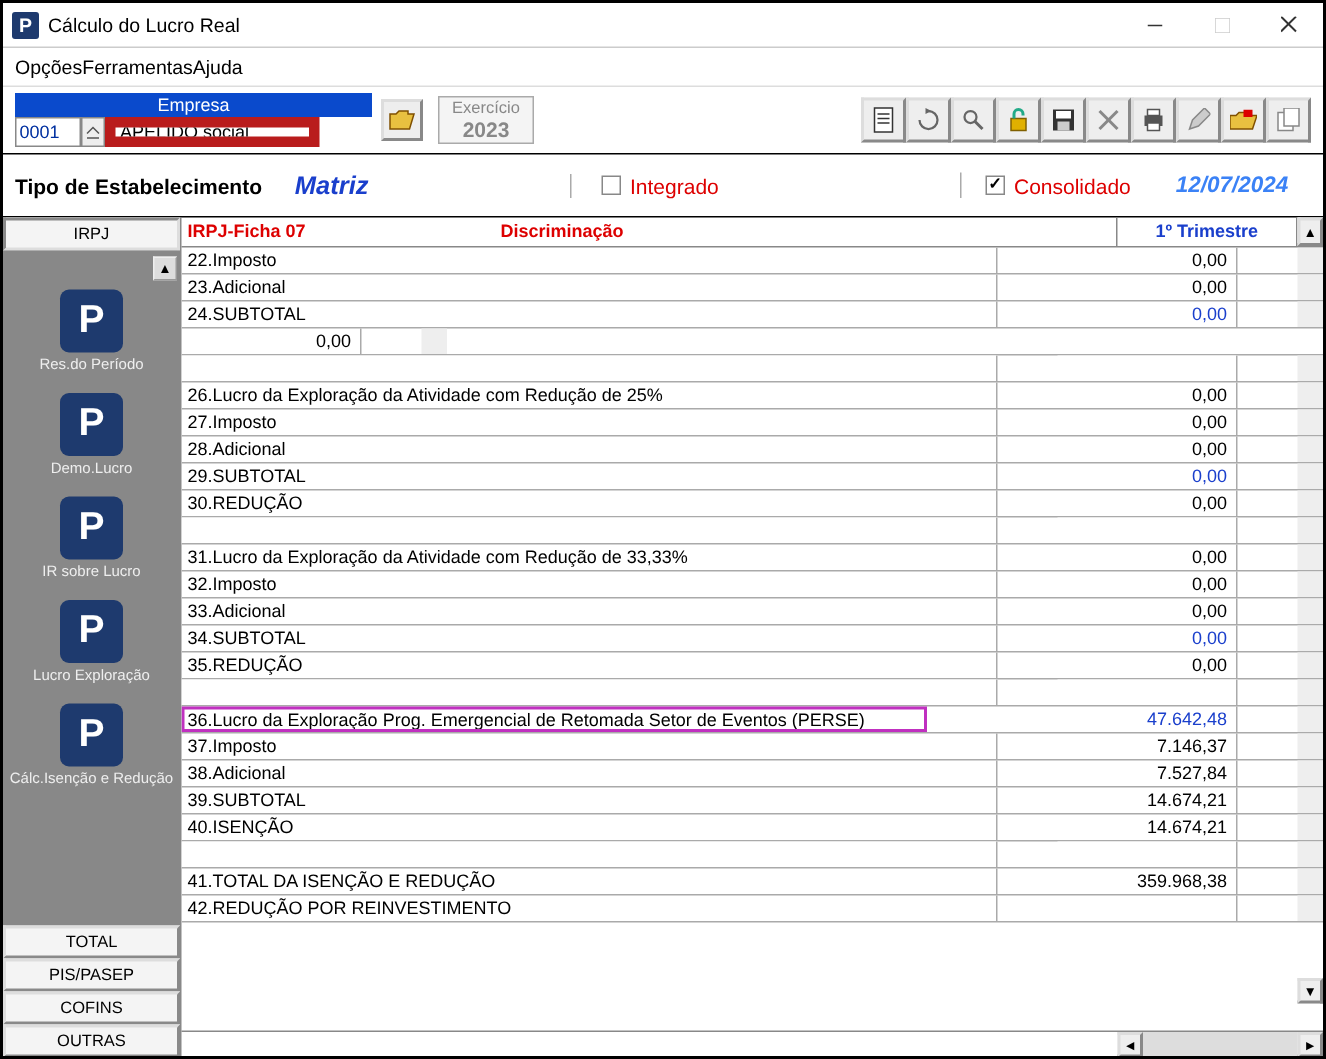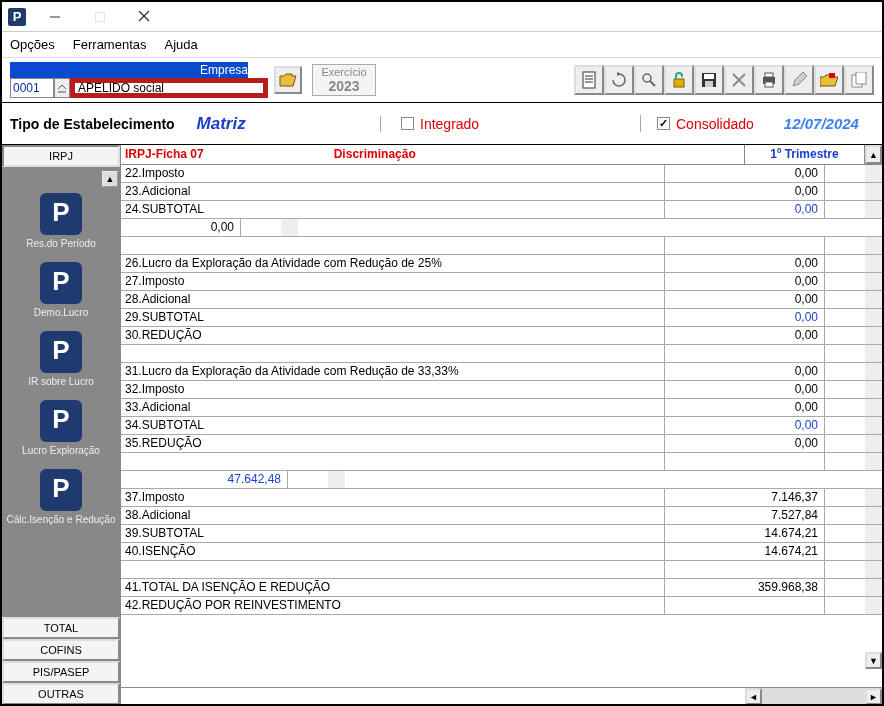--- a/index.html
+++ b/index.html
@@ -5,29 +5,29 @@
 * { box-sizing: border-box; margin: 0; padding: 0; }
 body { font-family: Tahoma, Arial, sans-serif; font-size: 12px; background: #fff; width: 884px; height: 706px; overflow: hidden; border: 2px solid #000; }
 
 .titlebar { height: 30px; display: flex; align-items: center; padding: 0 0 0 6px; border-bottom: 1px solid #ccc; background: #fff; }
 .titlebar .app-icon { width: 18px; height: 18px; background: #1e3a6e; color: #fff; display: flex; align-items: center; justify-content: center; font-weight: bold; font-size: 13px; border-radius: 2px; margin-right: 6px; }
 .titlebar .title { font-size: 13px; flex: 1; }
 .titlebar .winbtns { display: flex; }
 .titlebar .winbtn { width: 45px; height: 28px; display: flex; align-items: center; justify-content: center; font-size: 13px; color: #333; }
 .titlebar .winbtn.disabled { color: #ccc; }
 
-.menubar { height: 26px; display: flex; align-items: center; padding: 0 8px; gap: 18px; font-size: 13px; border-bottom: 1px solid #ddd; }
+.menubar { height: 26px; display: flex; align-items: center; padding: 0 8px; font-size: 13px; border-bottom: 1px solid #ddd; }
 
 .toolbar-row { display: flex; align-items: center; padding: 4px 8px; gap: 4px; border-bottom: 1px solid #000; }
 .empresa-box { display: flex; flex-direction: column; }
-.empresa-title { background: #0a4acc; color: #fff; font-size: 12px; text-align: right; padding: 1px 0; width: 238px; }
+.empresa-title { background: #0a4acc; color: #fff; font-size: 12px; text-align: center; padding: 1px 0; width: 238px; }
 .empresa-inputs { display: flex; }
 .code-input { width: 44px; height: 20px; border: 1px solid #888; font-size: 12px; padding: 0 2px; color: #0030a0; }
 .dropdown-btn { width: 16px; height: 20px; border: 1px solid #888; background: #eee; display: flex; align-items: center; justify-content: center; }
-.name-input { width: 198px; height: 20px; border: 5px solid #b91c1c; font-size: 12px; padding: 0 3px; }
+.name-input { width: 143px; height: 20px; border: 7px solid #b91c1c; font-size: 12px; padding: 0 3px; }
 
 .openfolder-btn { width: 28px; height: 28px; border: 2px outset #ddd; background: #eee; display: flex; align-items: center; justify-content: center; margin-left: 2px; }
 .exercicio { width: 64px; text-align: center; border: 1px solid #aaa; background: #f4f4f4; padding: 1px 0; margin-left: 6px; }
 .exercicio .lbl { color: #888; font-size: 11px; }
 .exercicio .yr { color: #888; font-weight: bold; font-size: 14px; }
 
 .toolbar-icons { display: flex; margin-left: auto; gap: 0; }
 .tb-btn { width: 30px; height: 30px; border: 2px outset #ddd; background: #eee; display: flex; align-items: center; justify-content: center; }
 
 .header-row { display: flex; align-items: center; padding: 6px 8px; border-bottom: 1px solid #000; font-size: 14px; font-weight: bold; height: 42px; }
@@ -82,20 +82,21 @@
 .vbtn { width:17px; height:17px; border:2px outset #ddd; background:#eee; display:flex; align-items:center; justify-content:center; font-size:9px; position:absolute; right:0;}
 .vbtn.dn{ bottom:18px;}
 
 svg { display: block; }
 </style>
 </head>
 <body>
 
 <div class="titlebar">
   <div class="app-icon">P</div>
+  <div class="title">Cálculo do Lucro Real</div>
   <div class="winbtns">
     <div class="winbtn">
       <svg width="10" height="10">
           <line x1="0" y1="5" x2="10" y2="5" stroke="#333" stroke-width="1"></line>
         </svg>
     </div>
     <div class="winbtn disabled">
       <svg width="10" height="10">
           <rect x="0" y="0" width="10" height="10" fill="none" stroke="#ccc" stroke-width="1"></rect>
         </svg>
@@ -244,22 +245,22 @@
         <div class="side-icon">P</div>
         <div class="side-lbl">Lucro Exploração</div>
       </div>
       <div class="side-item">
         <div class="side-icon">P</div>
         <div class="side-lbl">Cálc.Isenção e Redução</div>
       </div>
     </div>
     <div class="sidebar-bottom-tabs">
       <div class="sidebar-tab">TOTAL</div>
+      <div class="sidebar-tab">PIS/PASEP</div>
       <div class="sidebar-tab">COFINS</div>
-      <div class="sidebar-tab">PIS/PASEP</div>
       <div class="sidebar-tab">OUTRAS</div>
     </div>
   </div>
 
   <div class="grid-area">
     <div class="grid-head">
       <div class="gh-disc">
         <span class="f">IRPJ-Ficha  07</span>
         <span class="d">Discriminação</span>
       </div>
@@ -346,20 +347,21 @@
             <div class="disc">35.REDUÇÃO</div>
             <div class="val">0,00</div>
             <div class="vscroll-col"></div>
           </div>
           <div class="row spacer">
             <div class="disc"></div>
             <div class="val"></div>
             <div class="vscroll-col"></div>
           </div>
           <div class="row highlight">
+            <div class="disc">36.Lucro da Exploração Prog. Emergencial de Retomada Setor de Eventos (PERSE)</div>
             <div class="val">47.642,48</div>
             <div class="vscroll-col"></div>
           </div>
           <div class="row">
             <div class="disc">37.Imposto</div>
             <div class="val">7.146,37</div>
             <div class="vscroll-col"></div>
           </div>
           <div class="row">
             <div class="disc">38.Adicional</div>

